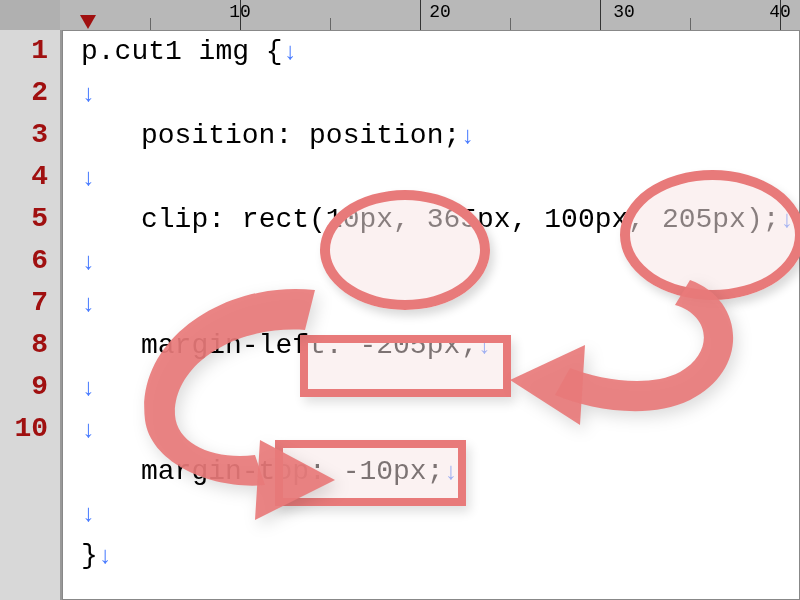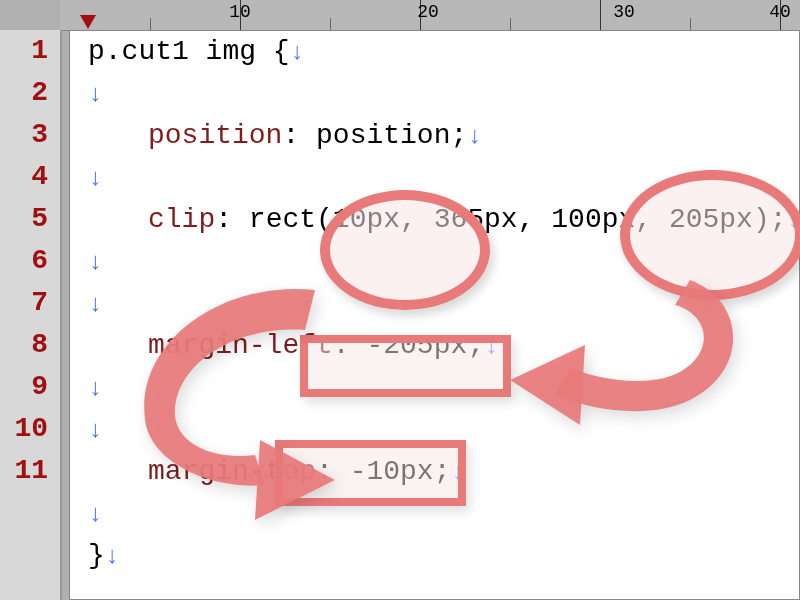--- a/index.html
+++ b/index.html
@@ -64,32 +64,31 @@
     padding-right: 12px;
     font-size: 28px;
     font-weight: bold;
     color: #a01010;
   }
   .code {
     position: absolute;
     left: 62px; top: 30px; right: 0; bottom: 0;
     background: #ffffff;
     border: 1px solid #888;
-    margin-left: 7px;
   }
   .code .line {
     height: 42px;
     line-height: 42px;
     padding-left: 18px;
     font-size: 28px;
     white-space: pre;
     color: #000;
   }
   .indent { display:inline-block; width: 60px; }
-  .tok-prop { color: #7f1d1d; }
+  .tok-prop { color: #000000; }
   .tok-plain { color: #000; }
   .eol {
     color: #4a7cff;
     font-size: 24px;
   }
   
   .anno {
     position: absolute;
     pointer-events: none;
   }
@@ -117,21 +116,21 @@
   .arrow path { fill: #e87a7a; opacity: 0.92; }
 </style>
 </head>
 <body>
 
 <div class="ruler-h">
   <div class="marker"></div>
   <div class="tick-major" style="left:180px"></div>
   <span class="tick-label" style="left:180px">10</span>
   <div class="tick-major" style="left:360px"></div>
-  <span class="tick-label" style="left:368px">20</span>
+  <span class="tick-label" style="left:380px">20</span>
   <div class="tick-major" style="left:540px"></div>
   <span class="tick-label" style="left:564px">30</span>
   <div class="tick-major" style="left:720px"></div>
   <span class="tick-label" style="left:720px">40</span>
   <div class="tick-minor" style="left:90px"></div>
   <div class="tick-minor" style="left:270px"></div>
   <div class="tick-minor" style="left:450px"></div>
   <div class="tick-minor" style="left:630px"></div>
 </div>
 
@@ -139,21 +138,20 @@
   <div class="ln">1</div>
   <div class="ln">2</div>
   <div class="ln">3</div>
   <div class="ln">4</div>
   <div class="ln">5</div>
   <div class="ln">6</div>
   <div class="ln">7</div>
   <div class="ln">8</div>
   <div class="ln">9</div>
   <div class="ln">10</div>
-  <div class="ln">11</div>
 </div>
 
 <div class="code">
   <div class="line"><span class="tok-plain">p.cut1 img {</span><span class="eol">↓</span></div>
   <div class="line"><span class="eol">↓</span></div>
   <div class="line"><span class="indent"></span><span class="tok-prop">position</span><span class="tok-plain">: position;</span><span class="eol">↓</span></div>
   <div class="line"><span class="eol">↓</span></div>
   <div class="line"><span class="indent"></span><span class="tok-prop">clip</span><span class="tok-plain">: rect(10px, 365px, 100px, 205px);</span><span class="eol">↓</span></div>
   <div class="line"><span class="eol">↓</span></div>
   <div class="line"><span class="eol">↓</span></div>

